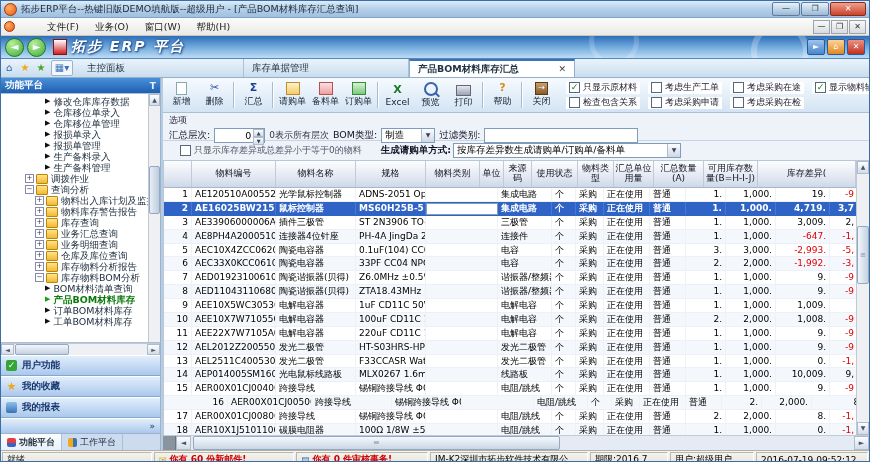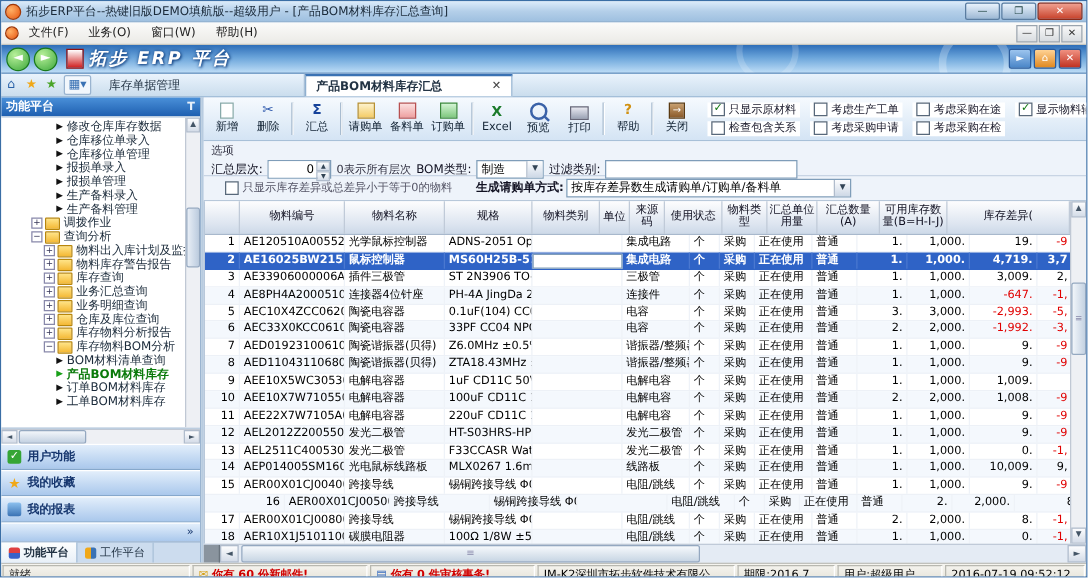--- a/index.html
+++ b/index.html
@@ -164,21 +164,21 @@
     <span class="title-text">拓步ERP平台--热键旧版DEMO填航版--超级用户 - [产品BOM材料库存汇总查询]</span>
     <span class="wbtns">
       <span class="wbtn">—</span>
       <span class="wbtn">❐</span>
       <span class="wbtn close">✕</span>
     </span>
   </div>
 
   <div class="menubar">
     <span class="app-ico" style="width:9px;height:9px;"></span>
-    <span id="menu-items" style="display:flex;">
+    <span id="menu-items" style="display:flex;margin-left:24px;">
         <span class="menu-item">文件(F)</span>
         <span class="menu-item">业务(O)</span>
         <span class="menu-item">窗口(W)</span>
         <span class="menu-item">帮助(H)</span>
       </span>
     <span class="mdi-btns">
       <span class="mdi-btn">—</span>
       <span class="mdi-btn">❐</span>
       <span class="mdi-btn">✕</span>
     </span>
@@ -195,20 +195,23 @@
       <span class="lbtn b3">✕</span>
     </span>
   </div>
 
   <div class="tabrow">
     <span class="tr-ico home">⌂</span>
     <span class="tr-ico star">★</span>
     <span class="tr-ico star2">★</span>
     <span class="tr-ico grid"><span>▦</span><span>▾</span></span>
     <div class="doc-tabs" id="doc-tabs">
+        <div class="doc-tab">
+          <span>主控面板</span>
+        </div>
         <div class="doc-tab">
           <span>库存单据管理</span>
         </div>
         <div class="doc-tab active">
           <span>产品BOM材料库存汇总</span>
           <span class="tab-close">✕</span>
         </div>
       </div>
   </div>
 

